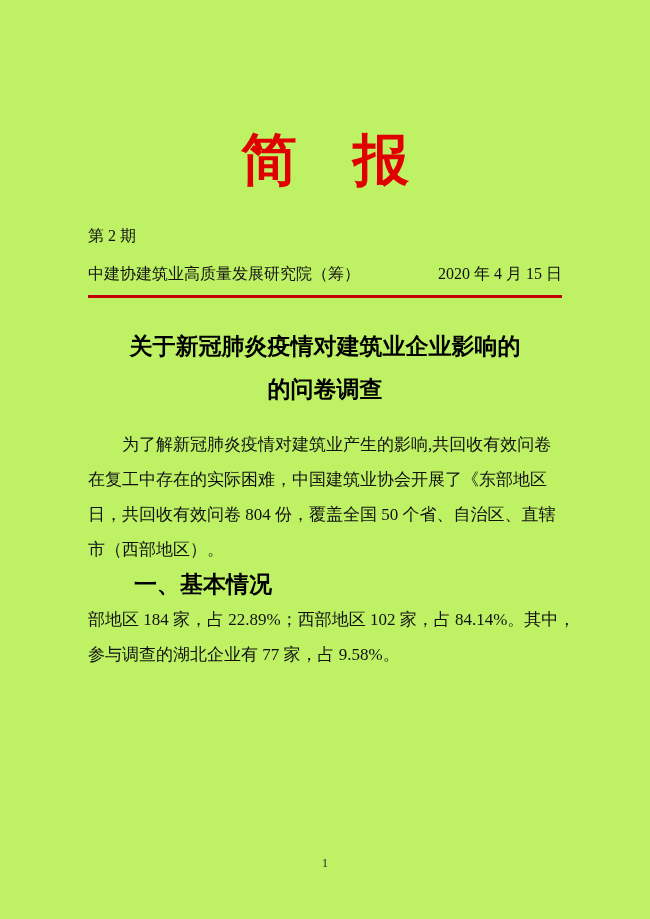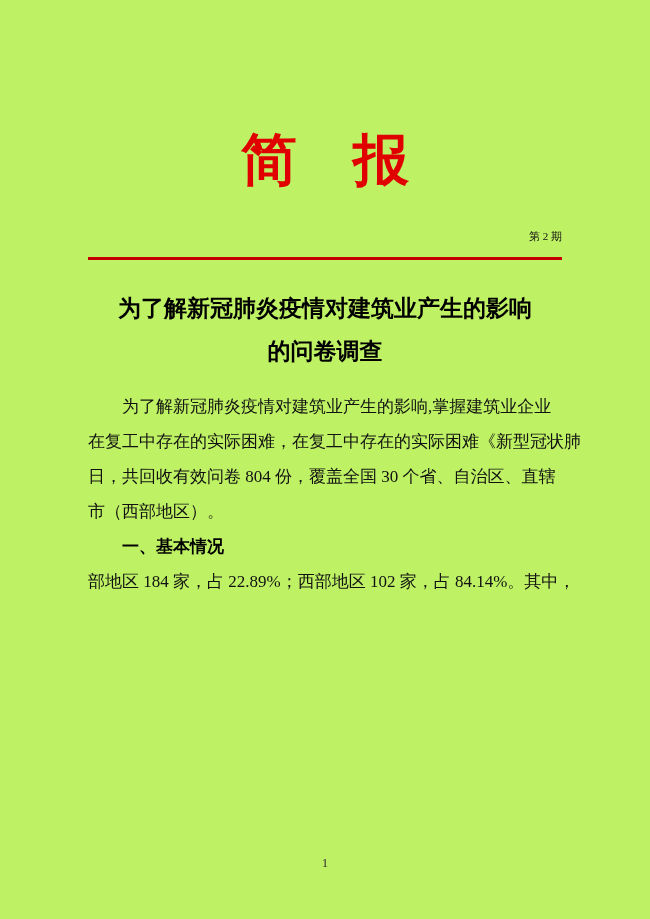--- a/index.html
+++ b/index.html
@@ -22,22 +22,22 @@
   .masthead {
     margin-top: 106px;
     text-align: center;
     font-size: 56px;
     line-height: 76px;
     font-weight: bold;
     color: #e00000;
   }
   .issue {
     margin-top: 26px;
-    text-align: right;
-    font-size: 11px;
+    text-align: left;
+    font-size: 16px;
     line-height: 24px;
     color: #111;
   }
   .header-row {
     display: flex;
     justify-content: space-between;
     align-items: baseline;
     margin-top: 14px;
     font-size: 16px;
     line-height: 24px;
@@ -64,21 +64,21 @@
   }
   .line {
     white-space: nowrap;
   }
   .indent {
     text-indent: 2em;
   }
   .section-heading {
     font-family: "Liberation Sans", "DejaVu Sans", sans-serif;
     font-weight: bold;
-    font-size: 17px;
+    font-size: 23px;
     line-height: 35px;
     text-indent: 2em;
     color: #000;
   }
   .page-num {
     position: absolute;
     left: 0;
     right: 0;
     bottom: 48px;
     text-align: center;
@@ -88,40 +88,45 @@
 </style>
 </head>
 <body>
 
 <div class="page">
 
   <div class="masthead">简　报</div>
 
   <div class="issue">第 2 期</div>
 
+  <div class="header-row">
+    <span>中建协建筑业高质量发展研究院（筹）</span>
+    <span>2020 年 4 月 15 日</span>
+  </div>
 
   <div class="red-rule"></div>
 
   <div class="doc-title">
-    <div>为了解新冠肺炎疫情对建筑业产生的影响</div>
+    <div>关于新冠肺炎疫情对建筑业企业影响的</div>
     <div>的问卷调查</div>
   </div>
 
   <div class="body-text">
 
     <div>
-      <div class="line indent">为了解新冠肺炎疫情对建筑业产生的影响,掌握建筑业企业</div>
-      <div class="line">在复工中存在的实际困难，在复工中存在的实际困难《新型冠状肺</div>
-      <div class="line">日，共回收有效问卷 804 份，覆盖全国 30 个省、自治区、直辖</div>
+      <div class="line indent">为了解新冠肺炎疫情对建筑业产生的影响,共回收有效问卷</div>
+      <div class="line">在复工中存在的实际困难，中国建筑业协会开展了《东部地区</div>
+      <div class="line">日，共回收有效问卷 804 份，覆盖全国 50 个省、自治区、直辖</div>
       <div class="line">市（西部地区）。</div>
     </div>
 
     <div class="section-heading">一、基本情况</div>
 
     <div>
       <div class="line">部地区 184 家，占 22.89%；西部地区 102 家，占 84.14%。其中，</div>
+      <div class="line">参与调查的湖北企业有 77 家，占 9.58%。</div>
     </div>
 
   </div>
 
   <div class="page-num">1</div>
 
 </div>
 
 </body></html>

